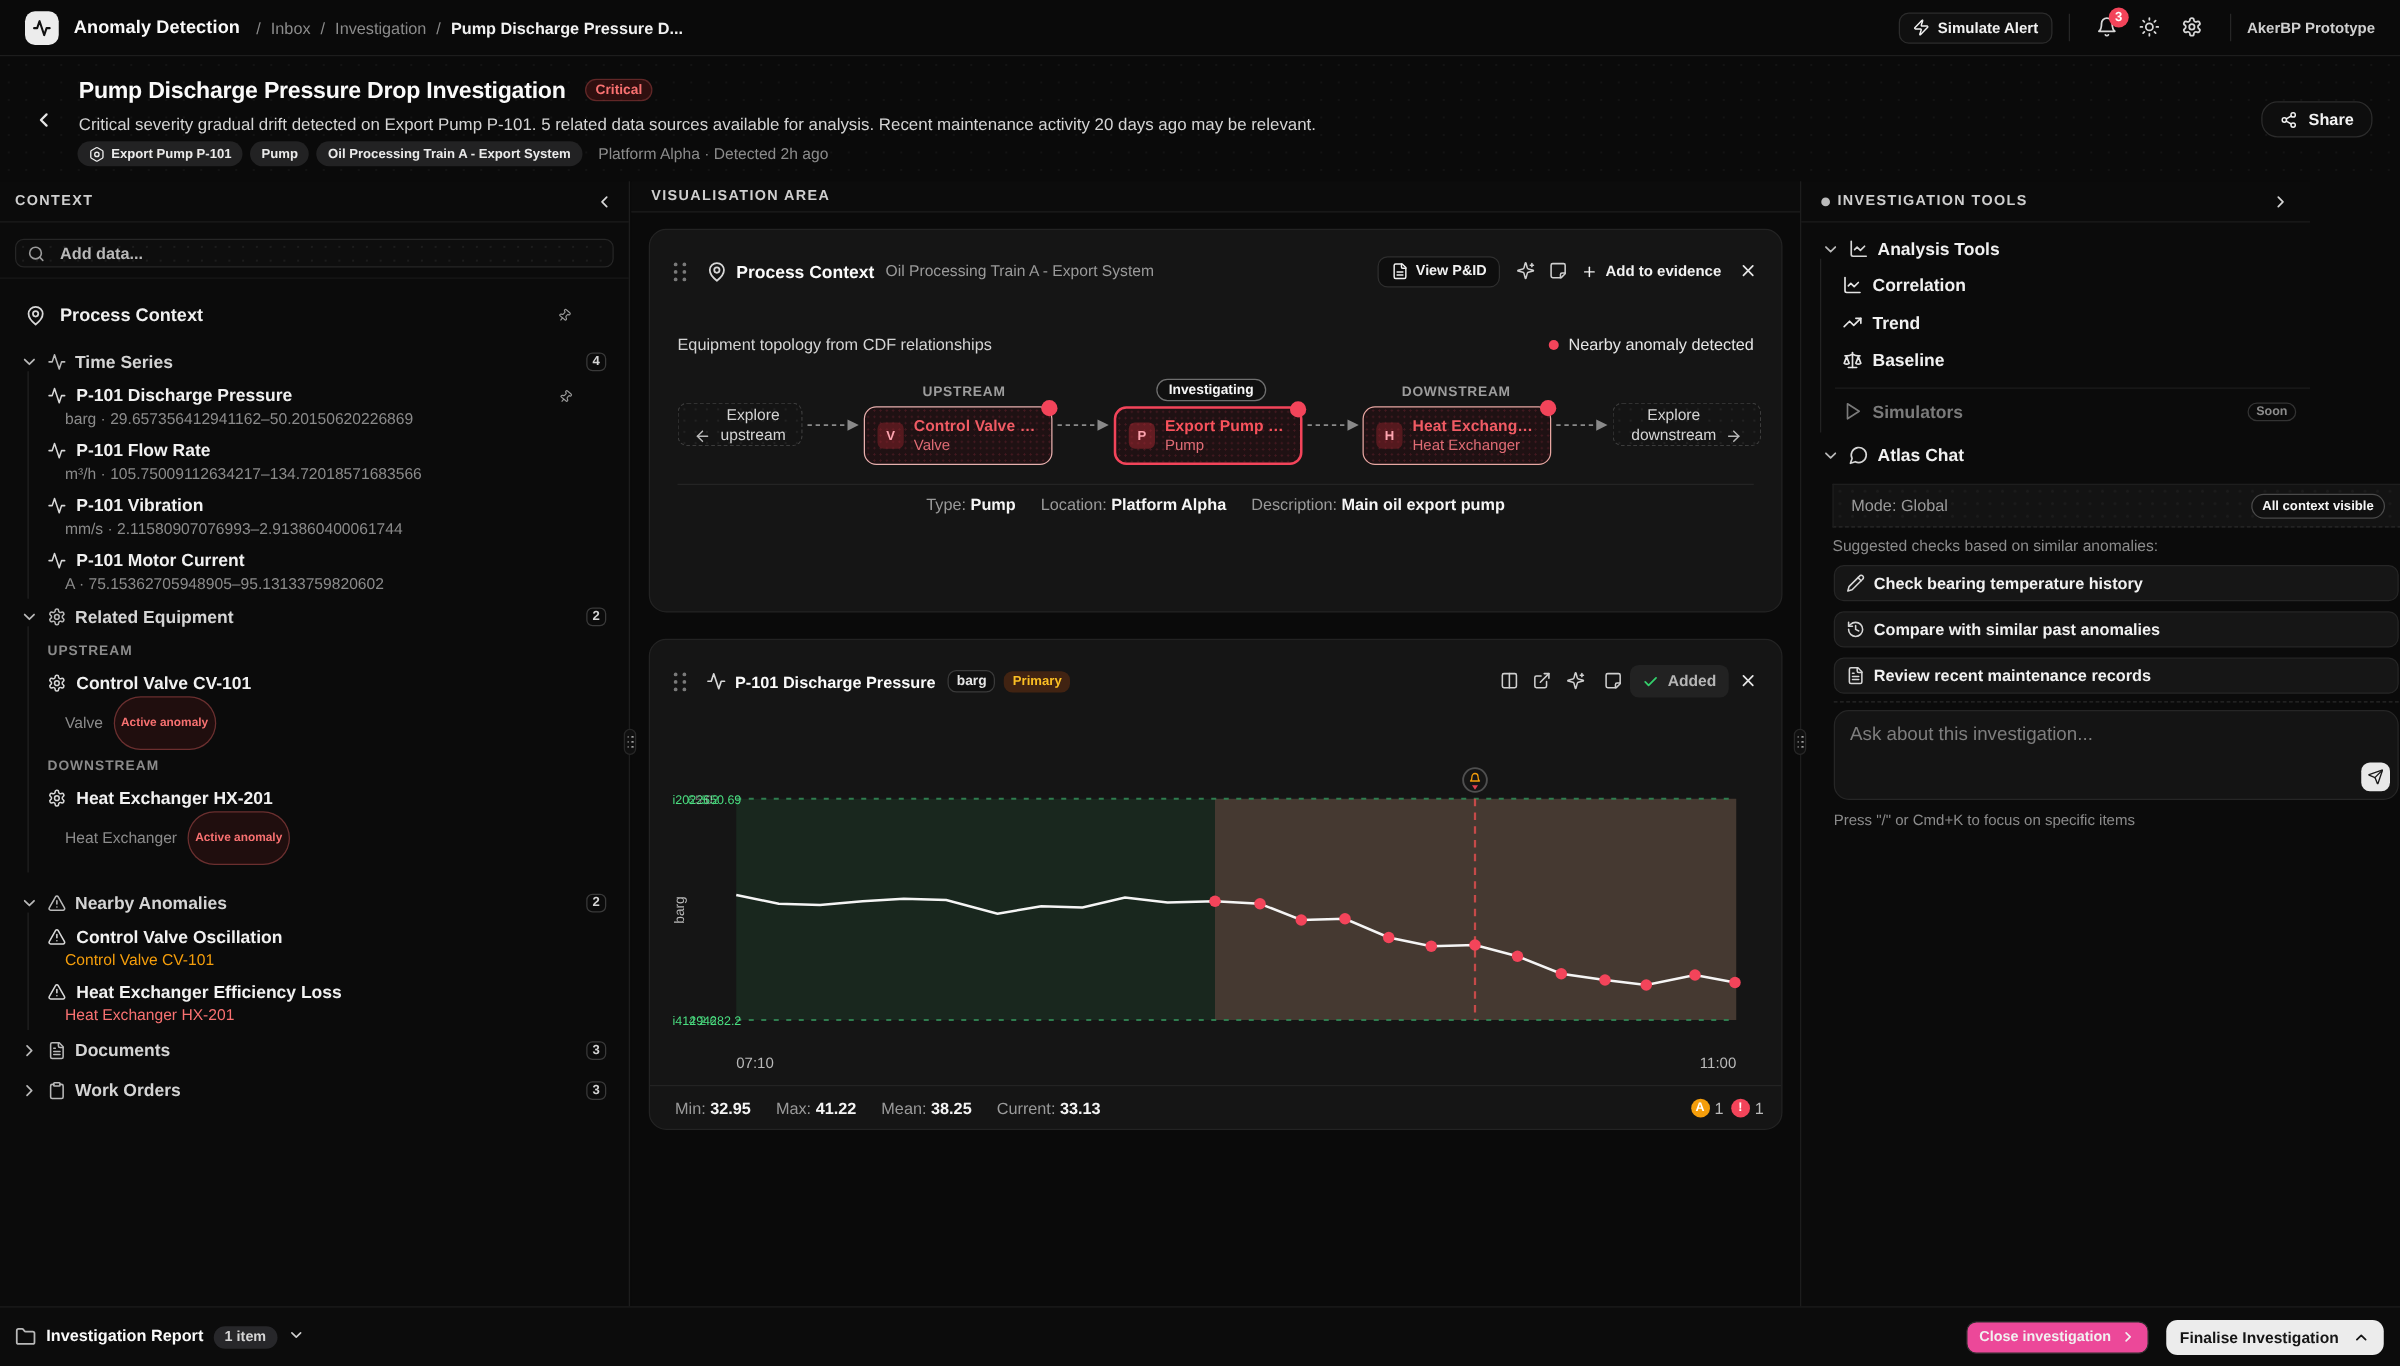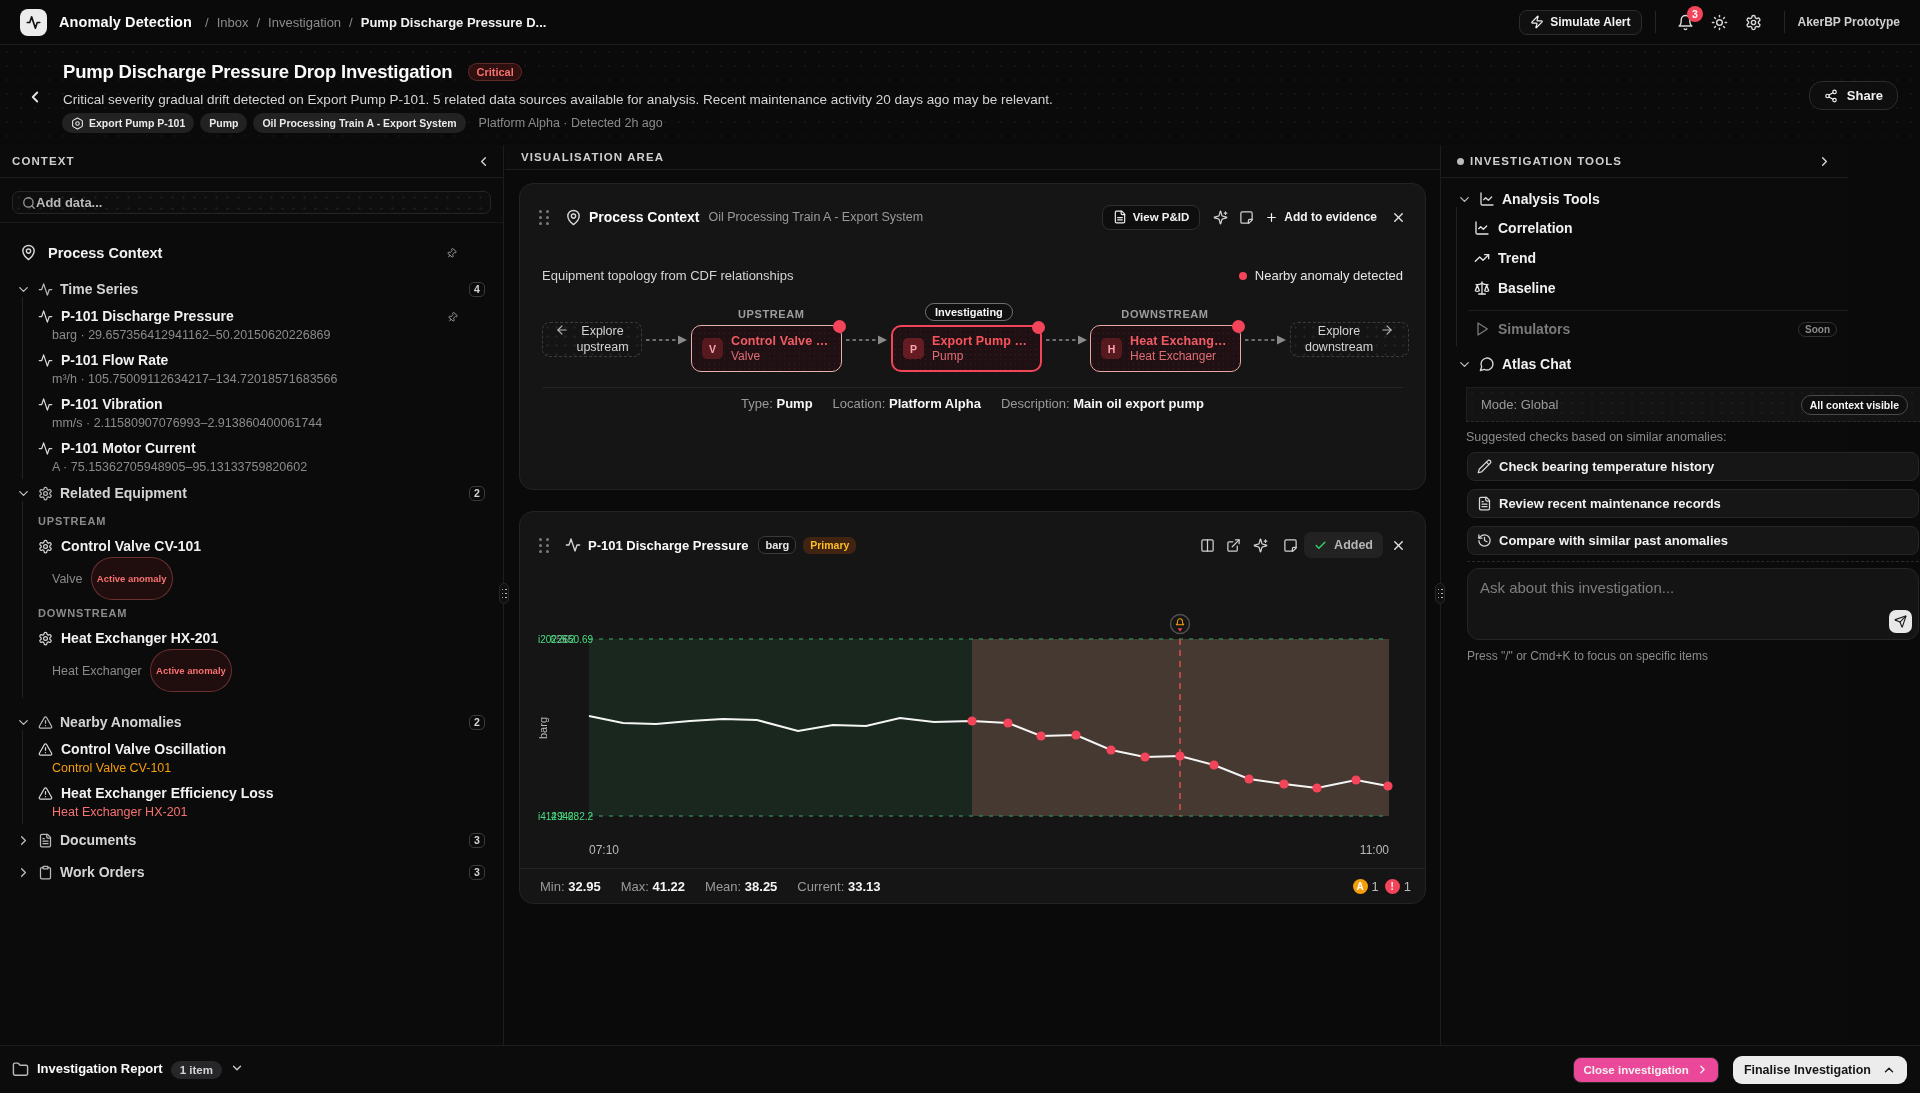--- a/index.html
+++ b/index.html
@@ -56,21 +56,21 @@
   border-bottom:1px solid #1d1d1d; font-size:11.5px; font-weight:bold; letter-spacing:1.1px;
   color:#cfcfcf; }
 .resize-handle { position:absolute; width:10px; height:21px; border-radius:5px; background:#101010;
   border:1px solid #272727; display:grid; grid-template-columns:1.5px 1.5px; grid-gap:2.5px 2px;
   align-content:center; justify-content:center; }
 .resize-handle i { width:1.5px; height:1.5px; background:#cfcfcf; border-radius:50%; }
 
 
 .searchbox { margin:13px 12px 0 12px; height:23px; border:1px solid #262626; border-radius:7px;
   background-image: radial-gradient(circle, rgba(80,80,80,.22) 1px, transparent 1.2px);
-  background-size:11px 11px; background-color:#0e0e0e; display:flex; align-items:center; gap:0; padding:0 9px; color:#9a9a9a; }
+  background-size:11px 11px; background-color:#0e0e0e; display:flex; align-items:center; gap:12px; padding:0 9px; color:#9a9a9a; }
 .searchbox span { font-size:13px; font-weight:bold; color:#b9b9b9; }
 .lp-div { height:1px; background:#191919; margin-top:8px; }
 .sec-root { padding:21px 16px 0 20px; }
 .pc-row { display:flex; align-items:center; gap:11px; color:#f1f1f1; font-size:14.5px; font-weight:bold; }
 .pin-r { margin-left:auto; color:#9a9a9a; }
 .group { margin-top:20px; }
 .group-h { display:flex; align-items:center; gap:7px; padding-left:16px; color:#d4d4d4;
   font-size:14px; font-weight:bold; }
 .count { margin-left:auto; margin-right:18px; min-width:16px; height:15px; border:1px solid #3a3a3a;
   border-radius:5px; font-size:10.5px; font-weight:bold; color:#d4d4d4; display:flex;
@@ -103,21 +103,21 @@
 .hic { color:#cfcfcf; }
 
 
 .topo-note { position:absolute; left:0; right:0; top:84px; display:flex; align-items:center;
   font-size:13px; color:#d4d4d4; padding:0 22px; }
 .reddot { width:8px; height:8px; border-radius:50%; background:#f3445a; display:inline-block; }
 .t-lbl { position:absolute; font-size:11px; font-weight:bold; letter-spacing:.6px; color:#9d9d9d; }
 .t-pill { position:absolute; border:1px solid #6f6f6f; border-radius:999px; color:#f5f5f5;
   font-size:11px; font-weight:bold; padding:2px 9px; background:#101010; }
 .explore { position:absolute; height:35px; border:1px dashed #3c3c3c; border-radius:8px;
-  color:#d4d4d4; font-size:12.5px; display:flex; align-items:flex-start; justify-content:center; gap:7px;
+  color:#d4d4d4; font-size:12.5px; display:flex; align-items:flex-end; justify-content:center; gap:7px;
   text-align:center; line-height:1.3;
   background-image: radial-gradient(circle, rgba(90,90,90,.2) 1px, transparent 1.2px);
   background-size:9px 9px; background-color:rgba(20,20,20,.4); }
 .node { position:absolute; width:151px; height:47px; border-radius:10px; display:flex; align-items:center;
   padding:0 10px; white-space:nowrap; background:
    radial-gradient(rgba(244,63,94,.17) .7px, transparent .9px);
   background-color:#1f1113; background-size:5px 5px; }
 .node .nicon { flex:none; width:21px; height:21px; border-radius:5px; background:rgba(190,40,50,.35);
   display:flex; align-items:center; justify-content:center; font-size:10.5px; font-weight:bold; color:#fda4af; }
 .node .nt { margin-left:8px; overflow:hidden; }
@@ -799,36 +799,36 @@
 
   <div class="sugg">
     <svg class="ico" width="15" height="15" viewBox="0 0 24 24" fill="none" stroke="#d7d7d7" stroke-width="2" stroke-linecap="round" stroke-linejoin="round">
         <path d="M17 3a2.85 2.83 0 1 1 4 4L7.5 20.5 2 22l1.5-5.5Z"></path>
         <path d="m15 5 4 4"></path>
       </svg>
     Check bearing temperature history
   </div>
   <div class="sugg">
     <svg class="ico" width="15" height="15" viewBox="0 0 24 24" fill="none" stroke="#d7d7d7" stroke-width="2" stroke-linecap="round" stroke-linejoin="round">
+        <path d="M3 12a9 9 0 1 0 9-9 9.75 9.75 0 0 0-6.74 2.74L3 8"></path>
+        <path d="M3 3v5h5"></path>
+        <path d="M12 7v5l4 2"></path>
+      </svg>
+    Compare with similar past anomalies
+  </div>
+  <div class="sugg">
+    <svg class="ico" width="15" height="15" viewBox="0 0 24 24" fill="none" stroke="#d7d7d7" stroke-width="2" stroke-linecap="round" stroke-linejoin="round">
         <path d="M15 2H6a2 2 0 0 0-2 2v16a2 2 0 0 0 2 2h12a2 2 0 0 0 2-2V7Z"></path>
         <path d="M14 2v4a2 2 0 0 0 2 2h4"></path>
         <path d="M10 9H8"></path>
         <path d="M16 13H8"></path>
         <path d="M16 17H8"></path>
       </svg>
     Review recent maintenance records
   </div>
-  <div class="sugg">
-    <svg class="ico" width="15" height="15" viewBox="0 0 24 24" fill="none" stroke="#d7d7d7" stroke-width="2" stroke-linecap="round" stroke-linejoin="round">
-        <path d="M3 12a9 9 0 1 0 9-9 9.75 9.75 0 0 0-6.74 2.74L3 8"></path>
-        <path d="M3 3v5h5"></path>
-        <path d="M12 7v5l4 2"></path>
-      </svg>
-    Compare with similar past anomalies
-  </div>
 
   <div class="chat-div"></div>
 
   <div class="chatbox">Ask about this investigation...
     <div class="sendbtn">
       <svg class="ico" width="13" height="13" viewBox="0 0 24 24" fill="none" stroke="currentColor" stroke-width="2" stroke-linecap="round" stroke-linejoin="round">
           <path d="M14.536 21.686a.5.5 0 0 0 .937-.024l6.5-19a.496.496 0 0 0-.635-.635l-19 6.5a.5.5 0 0 0-.024.937l7.93 3.18a2 2 0 0 1 1.112 1.11z"></path>
           <path d="m21.854 2.147-10.94 10.939"></path>
         </svg>
     </div>

